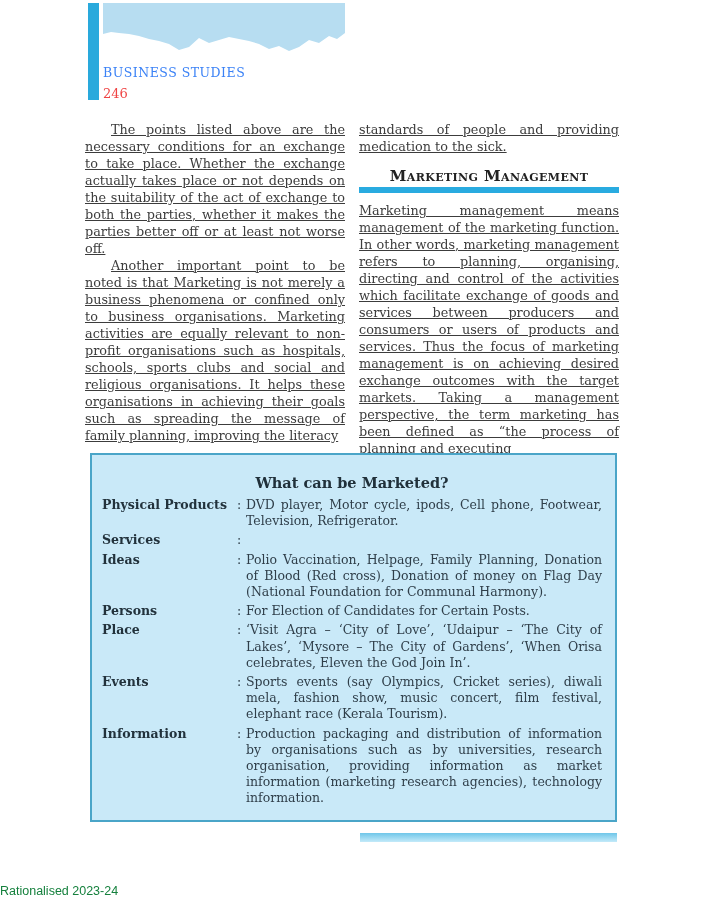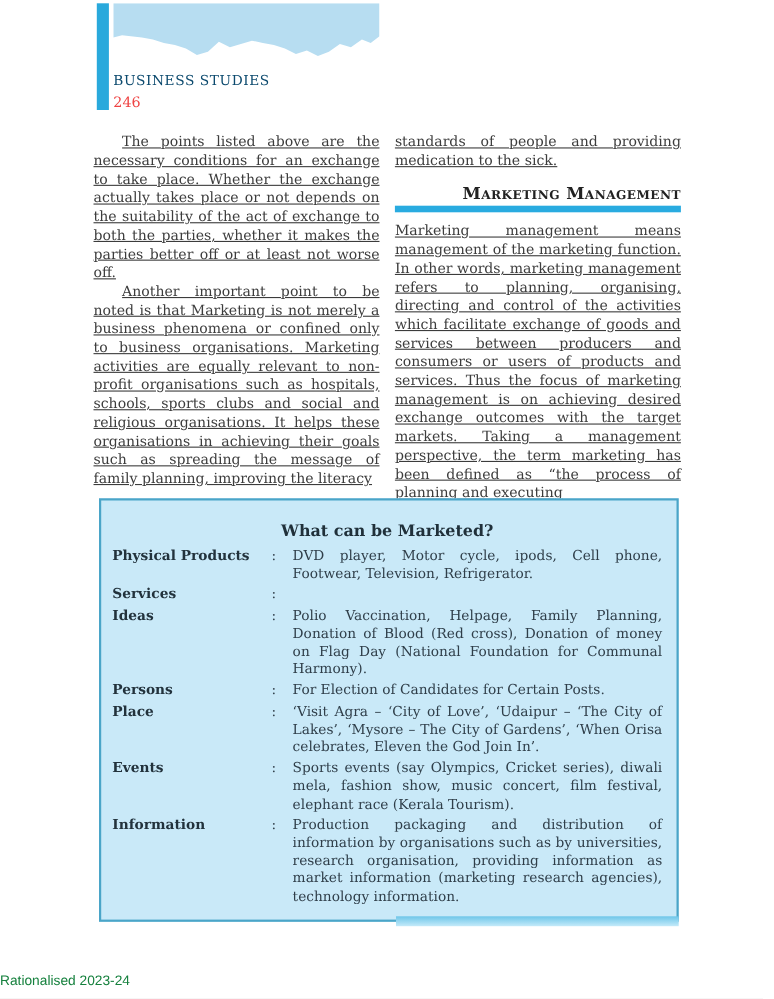--- a/index.html
+++ b/index.html
@@ -8,45 +8,45 @@
     width:704px;height:908px;
     background:#ffffff;
     font-family:"DejaVu Serif", serif;
     color:#3c3c3c;
     overflow:hidden;
     margin:0 auto;
   }
   
   .edge-bar{position:absolute;left:88px;top:3px;width:11px;height:97px;background:#29a9dc;}
   .torn-paper{position:absolute;left:103px;top:3px;width:242px;height:58px;}
-  .header-title{position:absolute;left:103px;top:65px;font-size:12.5px;letter-spacing:.5px;color:#0c4a6e;}
+  .header-title{position:absolute;left:103px;top:65px;font-size:12.5px;letter-spacing:.5px;color:#3b82f6;}
   .page-number{position:absolute;left:103px;top:86px;font-size:13px;color:#ef4444;}
 
   
   .columns{position:absolute;left:85px;top:121px;width:535px;display:flex;gap:14px;}
   .col{width:260px;font-size:12.8px;line-height:17px;text-align:justify;}
   .col p{margin:0;text-decoration:underline;}
   .col p.indent{text-indent:26px;}
   .section-heading{
     font-weight:bold;font-variant:small-caps;
     font-size:15px;letter-spacing:.4px;color:#222;
-    margin-top:13px;line-height:16px;text-align:right;
+    margin-top:13px;line-height:16px;text-align:center;
   }
   .heading-rule{height:6px;background:#29abe0;margin:3px 0 9px 0;}
 
   
   .marketed-box{
     position:absolute;left:90px;top:453px;width:527px;
     box-sizing:border-box;
     background:#c9e9f8;border:2px solid #4aa5c8;
     padding:17px 13px 10px 10px;
     color:#2f3e49;
   }
   .box-title{text-align:center;font-weight:bold;font-size:14.5px;color:#20303a;margin:2px 0 6px 0;}
-  .box-row{display:grid;grid-template-columns:130px 14px 1fr;column-gap:10px;margin-bottom:3px;}
+  .box-row{display:grid;grid-template-columns:130px 14px 1fr;column-gap:0;margin-bottom:3px;}
   .box-label{font-weight:bold;font-size:12.5px;line-height:16.2px;color:#22323c;}
   .box-colon{font-size:12.5px;line-height:16.2px;text-align:center;}
   .box-content{font-size:12.5px;line-height:16.2px;text-align:justify;}
 
   
   .bottom-bar{position:absolute;left:360px;top:833px;width:257px;height:9px;
     background:linear-gradient(180deg,#6fc6e9 0%,#9ddaf2 55%,#c4eaf9 100%);}
   .footer-text{position:absolute;left:0;top:884px;width:100%;text-align:left;
     font-family:"Liberation Sans", sans-serif;font-size:12.5px;color:#15803d;}
 </style>

